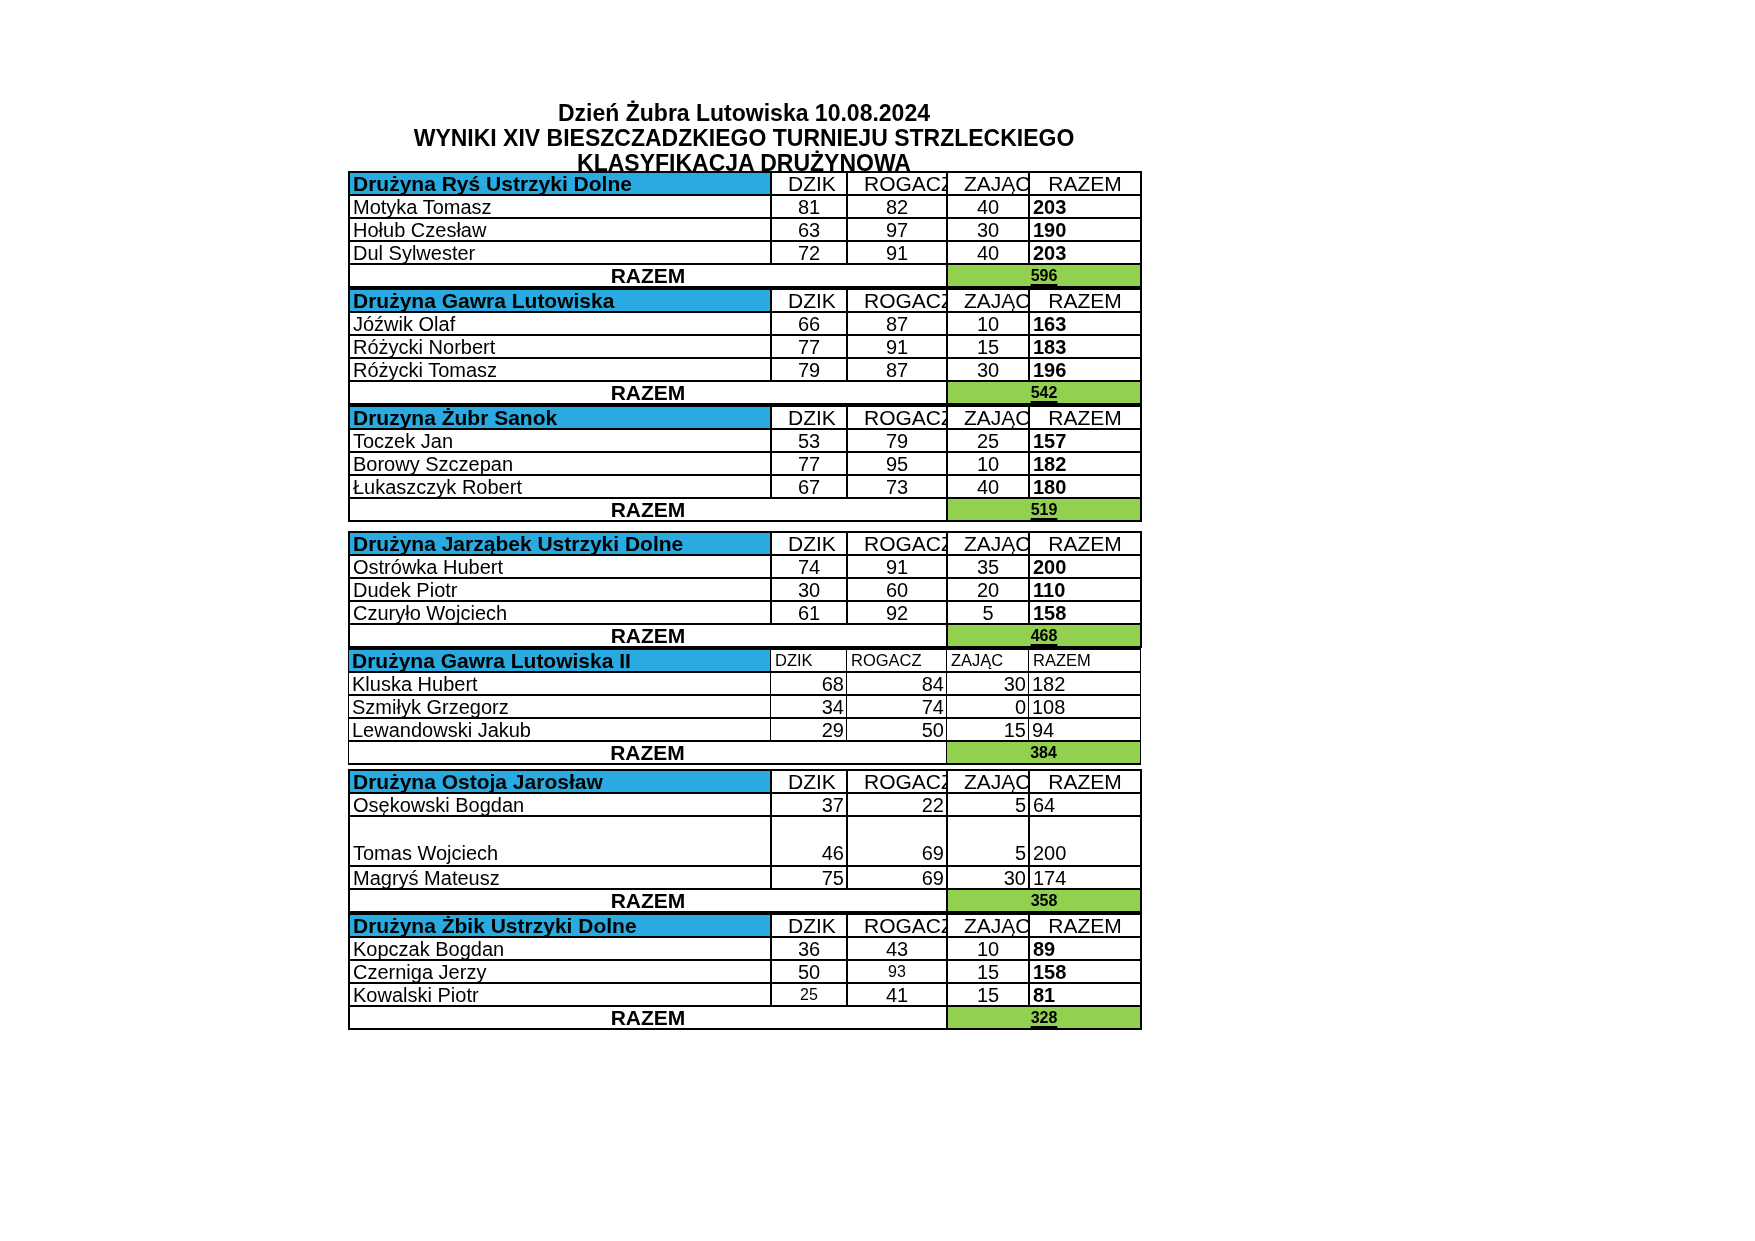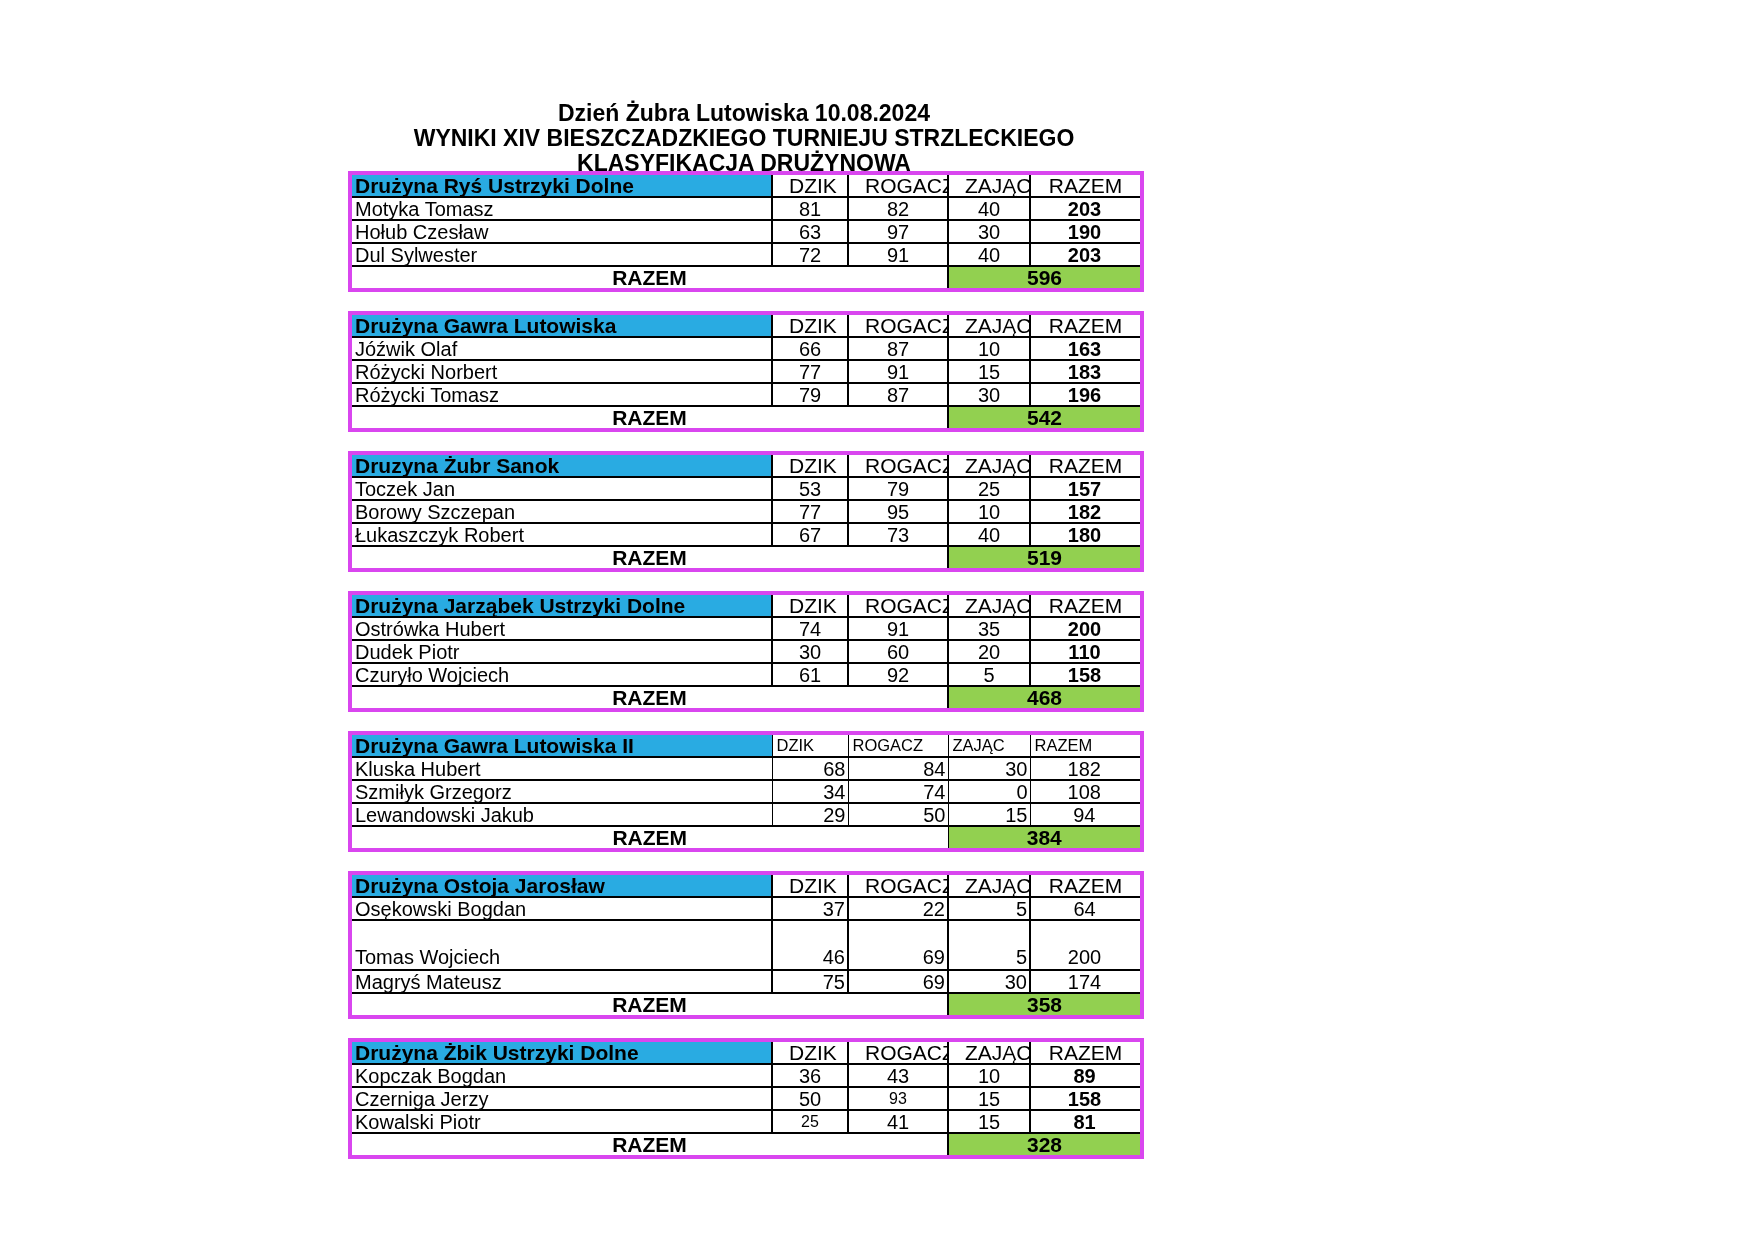--- a/index.html
+++ b/index.html
@@ -11,21 +11,21 @@
   .sheet{position:relative;width:1755px;height:1241px;}
   .titles{
     position:absolute;top:101px;left:348px;width:792px;
     text-align:center;font-weight:bold;font-size:23px;line-height:25px;
     white-space:nowrap;
   }
   .tables{position:absolute;top:171px;left:348px;width:792px;}
 
   table{
     border-collapse:collapse;table-layout:fixed;width:792px;
-    margin:0 0 19px 0;border:4px solid #d946ef;
+    margin:0 0 0 0;border:1px solid #d946ef;
   }
   .tables > table:nth-of-type(4){margin-top:9px;}
   .tables > table:nth-of-type(6){margin-top:4px;}
 
   col.c-name{width:422px;}
   col.c-dzik{width:76px;}
   col.c-rogacz{width:100px;}
   col.c-zajac{width:82px;}
   col.c-razem{width:112px;}
 
@@ -37,31 +37,31 @@
   .compact td{border-width:1px;border-top-width:2px;border-bottom-width:2px;}
 
   .team-name{background:var(--blue,#29ABE2);font-weight:bold;font-size:21px;}
   .tn.u{text-decoration:underline;text-decoration-thickness:2px;text-underline-offset:3px;}
 
   .col-h{font-weight:normal;font-size:21px;text-align:center;padding:0 16px;}
   .compact .col-h{font-size:16.5px;text-align:left;padding-left:4px;}
 
   .m-name{text-align:left;}
   .m-num{text-align:center;}
-  .m-razem{text-align:center;font-weight:bold;padding-right:5px;}
+  .m-razem{text-align:left;font-weight:bold;padding-right:5px;}
   .style-b .m-num{text-align:right;padding-right:2px;}
   .style-b .m-razem{font-weight:normal;}
   td.small{font-size:16px;border-radius:7px;}
 
   tr.tall td{height:46px;vertical-align:bottom;padding-bottom:2px;}
 
   .total-label{text-align:center;font-weight:bold;font-size:21px;}
   .total-value{
     background:var(--green,#92D050);text-align:center;
-    font-weight:bold;font-size:21px;
+    font-weight:bold;font-size:16px;
   }
   .tv.u{text-decoration:underline;text-decoration-thickness:2px;text-underline-offset:3px;}
 </style>
 </head>
 <body>
 
 <div class="sheet">
   <div class="titles">
     <div>Dzień Żubra Lutowiska 10.08.2024</div>
     <div>WYNIKI XIV BIESZCZADZKIEGO TURNIEJU STRZLECKIEGO</div>

